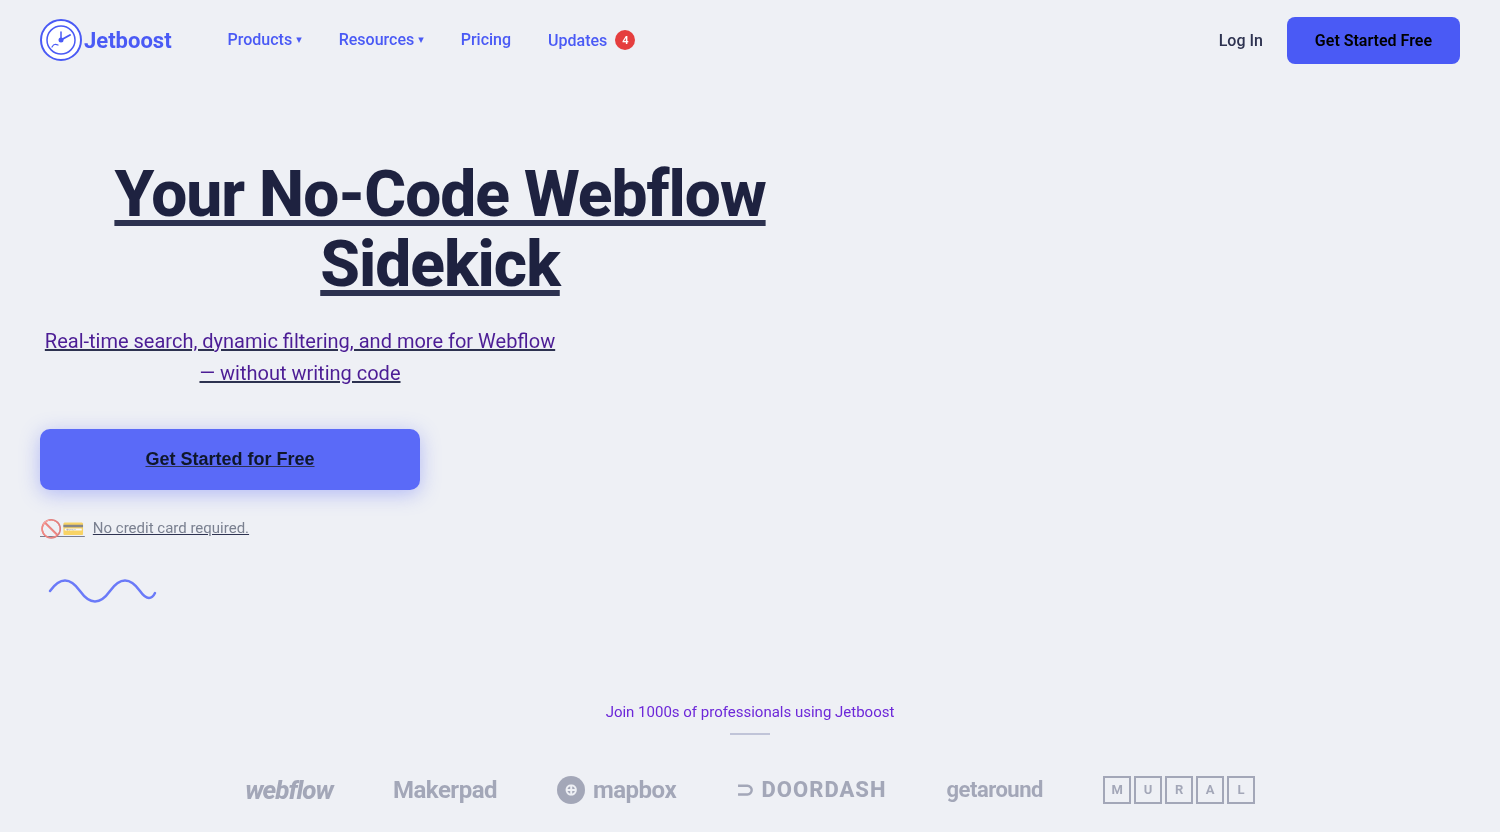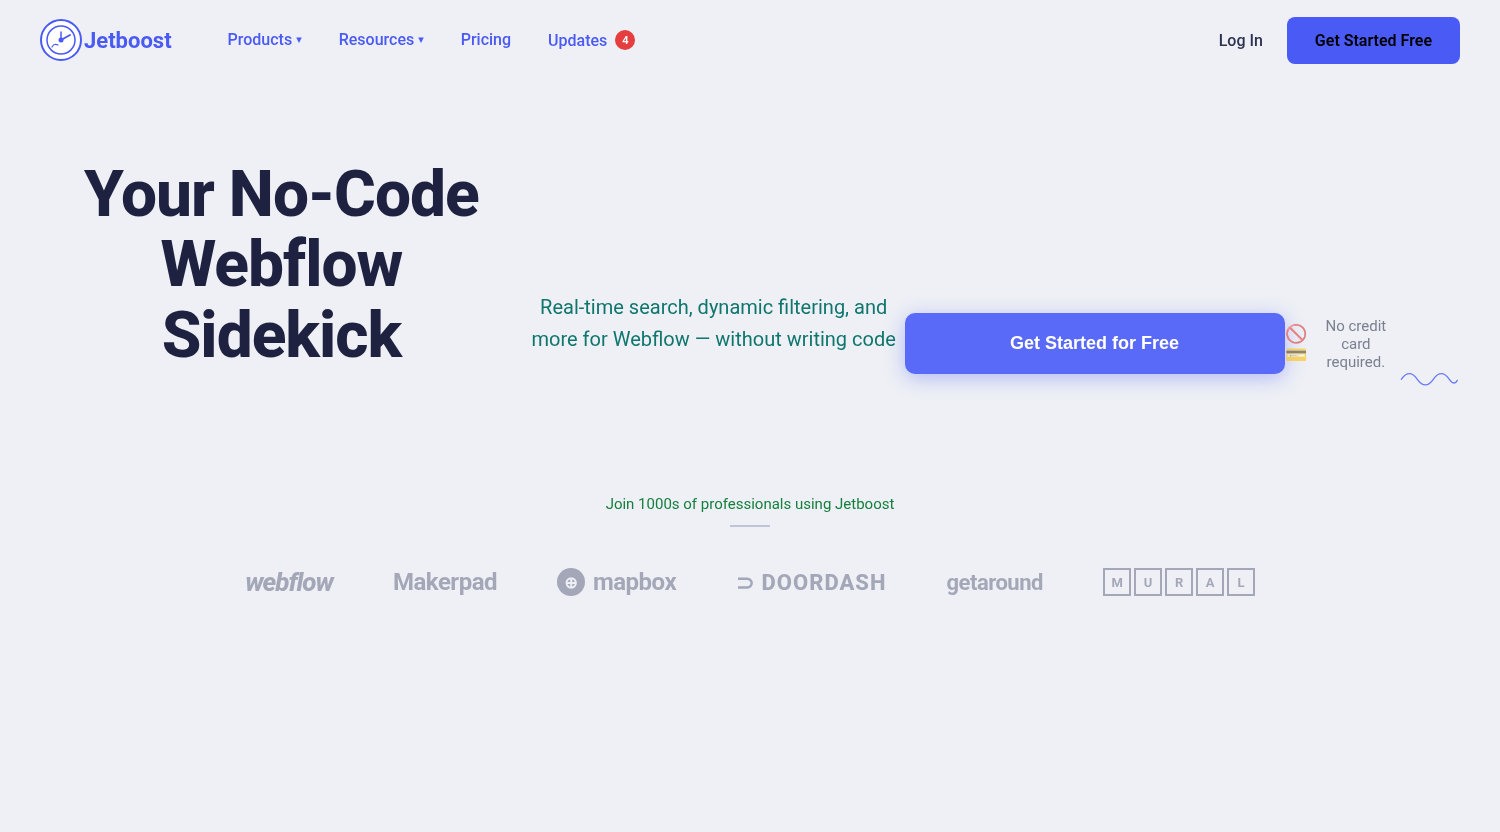--- a/index.html
+++ b/index.html
@@ -102,54 +102,55 @@
       padding: 14px 28px;
       border-radius: 8px;
       cursor: pointer;
       border: none;
       text-decoration: none;
     }
 
     
     .hero {
       display: flex;
-      flex-direction: row;
-      align-items: flex-end;
+      flex-direction: column;
+      align-items: flex-start;
       text-align: center;
       padding: 80px 40px 60px;
+      text-decoration: underline;
     }
 
     .hero-title {
       font-size: 64px;
       font-weight: 800;
       color: #1e2240;
       line-height: 1.1;
       max-width: 800px;
       margin-bottom: 24px;
       letter-spacing: -1px;
     }
 
     .hero-subtitle {
       font-size: 20px;
-      color: #0f766e;
+      color: #4c1d95;
       line-height: 1.6;
       max-width: 520px;
       margin-bottom: 40px;
     }
 
     .hero-cta-btn {
       background: #5a6af8;
-      color: #ffffff;
+      color: #0f172a;
       font-size: 18px;
       font-weight: 600;
       padding: 20px 60px;
       border-radius: 10px;
       cursor: pointer;
       border: none;
-      margin-bottom: 21px;
+      margin-bottom: 28px;
       min-width: 380px;
       box-shadow: 0 4px 20px rgba(90, 106, 248, 0.4);
     }
 
     .no-credit {
       display: flex;
       align-items: center;
       gap: 8px;
       font-size: 15px;
       color: #7a8090;
@@ -167,21 +168,21 @@
     }
 
     
     .logos-section {
       padding: 40px 40px 60px;
       text-align: center;
     }
 
     .logos-text {
       font-size: 15px;
-      color: #15803d;
+      color: #6d28d9;
       margin-bottom: 12px;
     }
 
     .logos-divider {
       width: 40px;
       height: 2px;
       background: #c0c4d8;
       margin: 0 auto 40px;
     }
 

